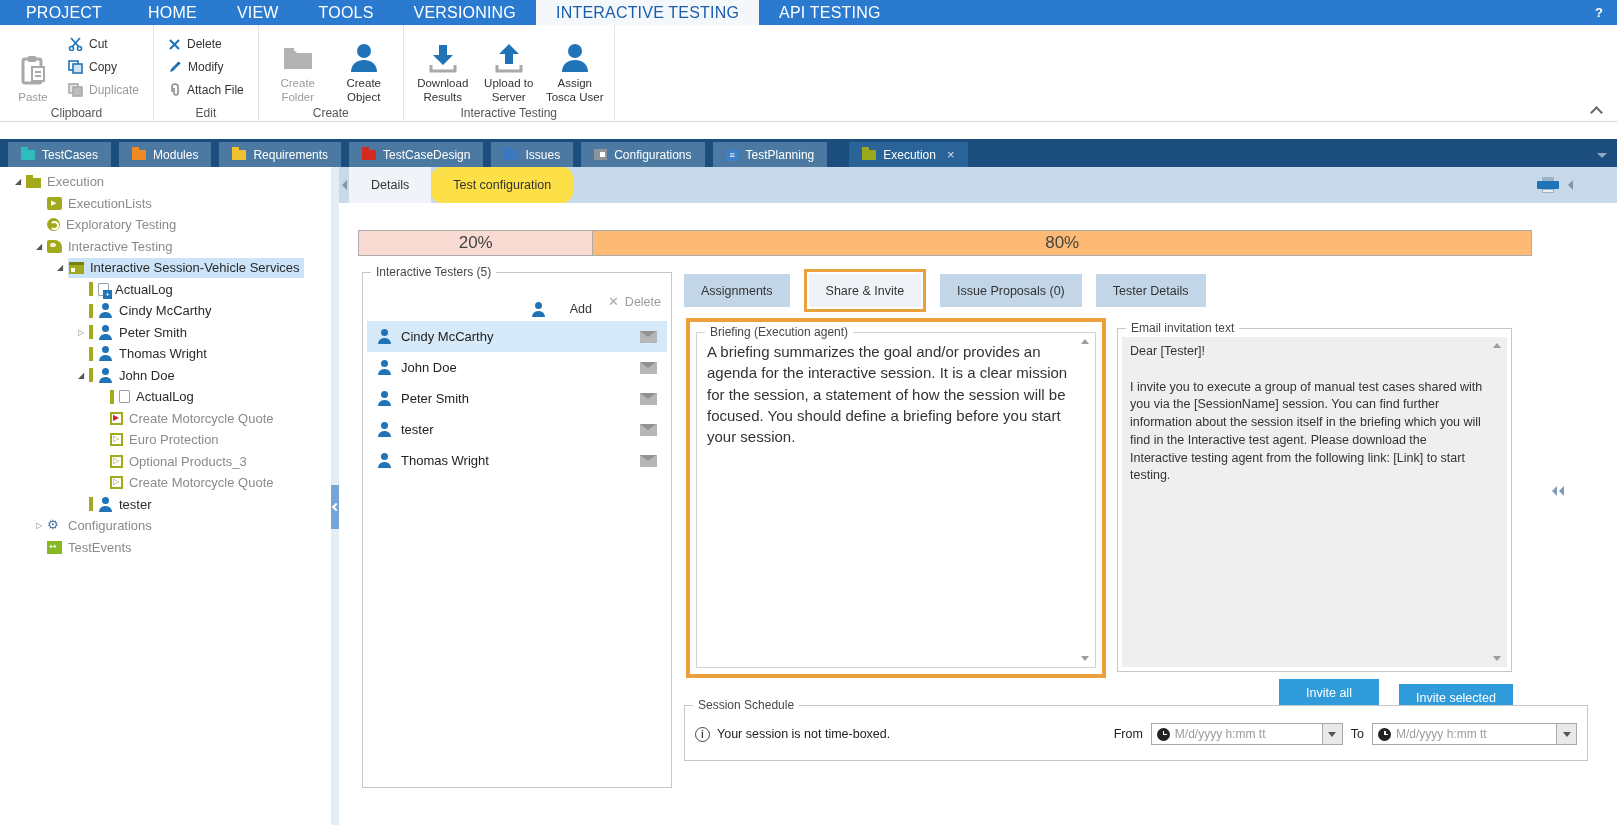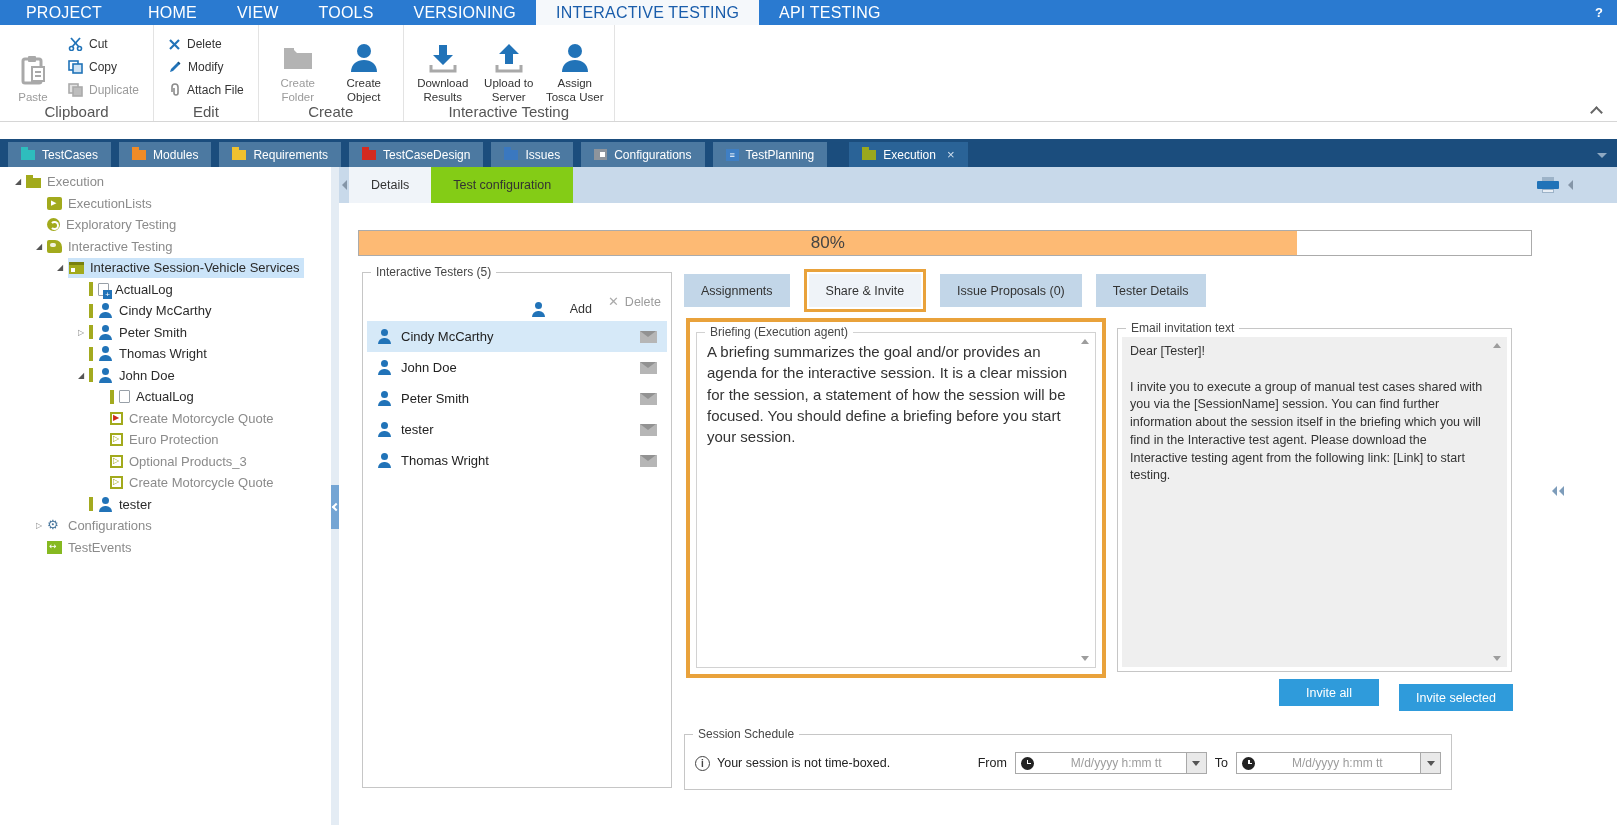--- a/index.html
+++ b/index.html
@@ -17,21 +17,21 @@
   .menu-item.project { padding:0 26px; }
   .menu-item.active { background:#f5f8fb; color:#1a5dab; }
   .menu-help { margin-left:auto; display:flex; align-items:center; padding:0 14px;
     font-size:13px; font-weight:bold; }
   
   .ribbon { position:absolute; left:0; top:25px; width:1617px; height:97px;
     background:#fff; border-bottom:1px solid #d6d6d6; display:flex; }
   .rgroup { position:relative; border-right:1px solid #e3e3e3;
     padding:5px 10px 16px 10px; display:flex; gap:8px; }
   .rlabel { position:absolute; left:0; right:0; bottom:1px; text-align:center;
-    font-size:15px; color:#555; }
+    font-size:12px; color:#555; }
   .bigbtn { width:58px; display:flex; flex-direction:column; align-items:center;
     justify-content:flex-end; text-align:center; font-size:11.5px; line-height:1.2;
     color:#333; padding-top:2px; gap:4px; }
   .bigbtn.narrow { width:46px; }
   .bigbtn.disabled { color:#9b9b9b; }
   .smallcol { display:flex; flex-direction:column; justify-content:flex-start;
     gap:3px; padding-top:4px; }
   .smallbtn { display:flex; align-items:center; gap:6px; height:20px; font-size:12px;
     color:#333; padding:0 4px; }
   .smallbtn.disabled { color:#9b9b9b; }
@@ -132,21 +132,21 @@
     border-right:5px solid #7d9cba; }
   .rsplit::before { left:0; } .rsplit::after { left:7px; }
   
   .subtabs { position:absolute; left:339px; top:167px; width:1278px; height:36px;
     background:#c8d9ea; display:flex; align-items:stretch; }
   .subtab-collapse { width:10px; display:flex; align-items:center; justify-content:center; }
   .subtab-collapse::after { content:""; width:0; height:0; border-top:5px solid transparent;
     border-bottom:5px solid transparent; border-right:5px solid #8596a8; }
   .stab { display:flex; align-items:center; padding:0 22px; font-size:12.5px; color:#333; }
   .stab.active { background:#f0f4f9; }
-  .stab.inactive { background:#84cc16; }
+  .stab.inactive { background:#fde047;border-radius:11px; }
   .printer { position:absolute; right:58px; top:10px; width:22px; height:16px; }
   .printer .p-top { position:absolute; left:5px; top:0; width:12px; height:4px;
     background:#9db3c8; }
   .printer .p-body { position:absolute; left:0; top:4px; width:22px; height:8px;
     background:#2173b8; border-radius:1px; }
   .printer .p-out { position:absolute; left:5px; top:12px; width:12px; height:4px;
     background:#e8eef5; border:1px solid #9db3c8; }
   .subtab-right-arrow { position:absolute; right:44px; top:13px; width:0; height:0;
     border-top:5px solid transparent; border-bottom:5px solid transparent;
     border-right:5px solid #8596a8; }
@@ -205,39 +205,39 @@
   .email-area { position:absolute; left:4px; right:4px; top:8px; bottom:4px;
     background:#efefef; }
   .email-text { position:absolute; left:8px; top:6px; right:24px; font-size:12.5px;
     line-height:1.42; color:#333; white-space:pre-wrap; }
   
   .btn { position:absolute; height:27px; display:flex; align-items:center;
     justify-content:center; color:#fff; font-size:12.5px; }
   .btn-invite-all { left:940px; top:476px; width:100px; }
   .btn-invite-sel { left:1060px; top:481px; width:114px; }
   
-  .schedule-box { left:345px; top:531px; width:768px; height:56px; }
+  .schedule-box { left:345px; top:502px; width:904px; height:56px; }
   .schedule-row { position:absolute; left:10px; right:10px; top:16px; height:24px;
     display:flex; align-items:center; }
   .info-ic { width:15px; height:15px; border:1.5px solid #444; border-radius:50%;
     color:#444; font-size:10px; font-weight:bold; text-align:center; line-height:13px;
     margin-right:7px; flex:none; font-style:normal; }
   .sched-status { font-size:12.5px; color:#222; }
   .sched-fields { margin-left:auto; display:flex; align-items:center; gap:8px; }
   .fieldlabel { font-size:12.5px; color:#222; }
   .datefield { height:22px; background:#fff; border:1px solid #a9a9a9; display:flex;
     align-items:center; }
   .datefield .clock { width:13px; height:13px; border-radius:50%; background:#222;
     position:relative; margin:0 5px; flex:none; }
   .datefield .clock::before { content:""; position:absolute; left:6px; top:3px;
     width:1.5px; height:4px; background:#fff; }
   .datefield .clock::after { content:""; position:absolute; left:6px; top:6px;
     width:4px; height:1.5px; background:#fff; }
   .datefield .ph { color:#9d9d9d; font-size:12px; flex:1; white-space:nowrap;
-    overflow:hidden;margin-left:32px; }
+    overflow:hidden; }
   .datefield .dd { width:20px; height:100%; border-left:1px solid #a9a9a9;
     background:#e9e9e9; display:flex; align-items:center; justify-content:center;
     flex:none; }
   .datefield .dd::after { content:""; width:0; height:0;
     border-left:4px solid transparent; border-right:4px solid transparent;
     border-top:5px solid #555; }
   .df-from { width:192px; }
   .df-to { width:205px; }
   svg { display:block; }
 </style>
@@ -541,20 +541,21 @@
     <span class="p-top"></span>
       <span class="p-body"></span>
       <span class="p-out"></span>
   </div>
   <div class="subtab-right-arrow"></div>
 </div>
 
 <div class="main">
 
   <div class="progress">
+    <div class="pseg left" style="width:20%; background:#fadbd3;">20%</div>
     <div class="pseg" style="width:80%; background:#fdba74;">80%</div>
   </div>
 
   <div class="groupbox testers-box">
     <div class="gb-label">Interactive Testers (5)</div>
     <div class="testers-toolbar">
       <div class="tool-add">
         <span class="ic i-person"></span>
         <span>Add</span>
       </div>

